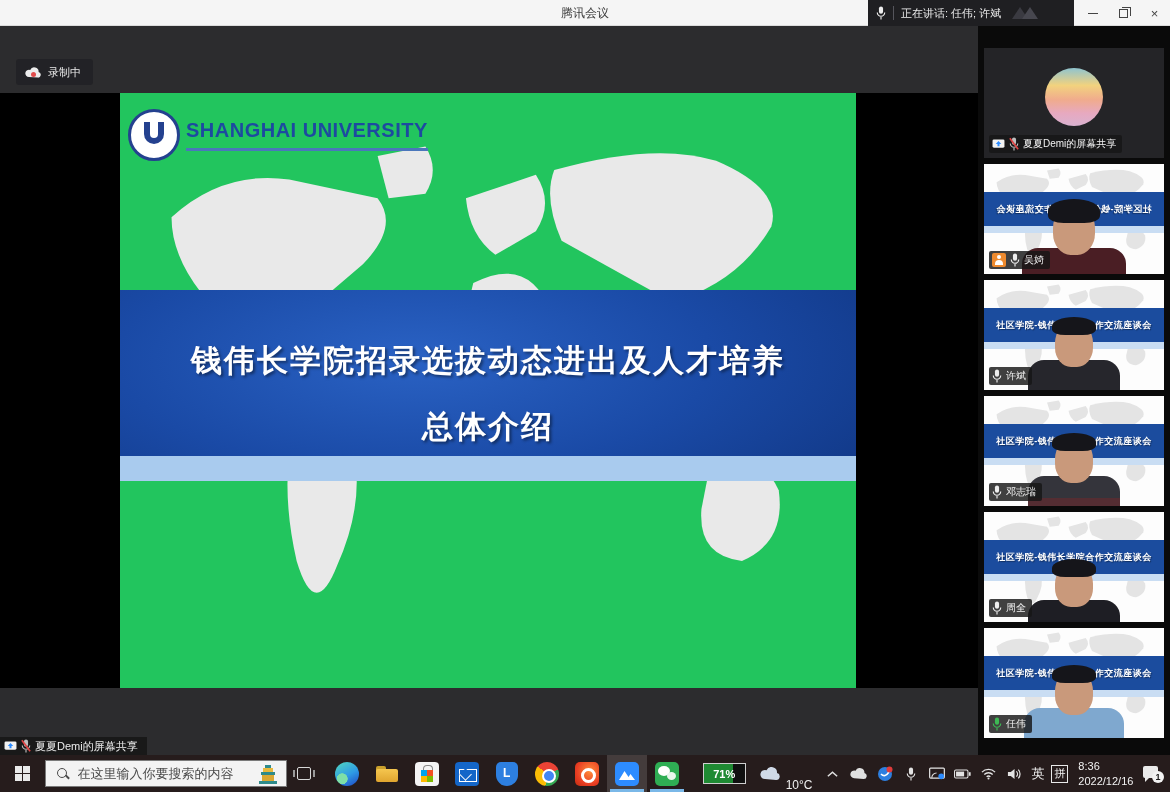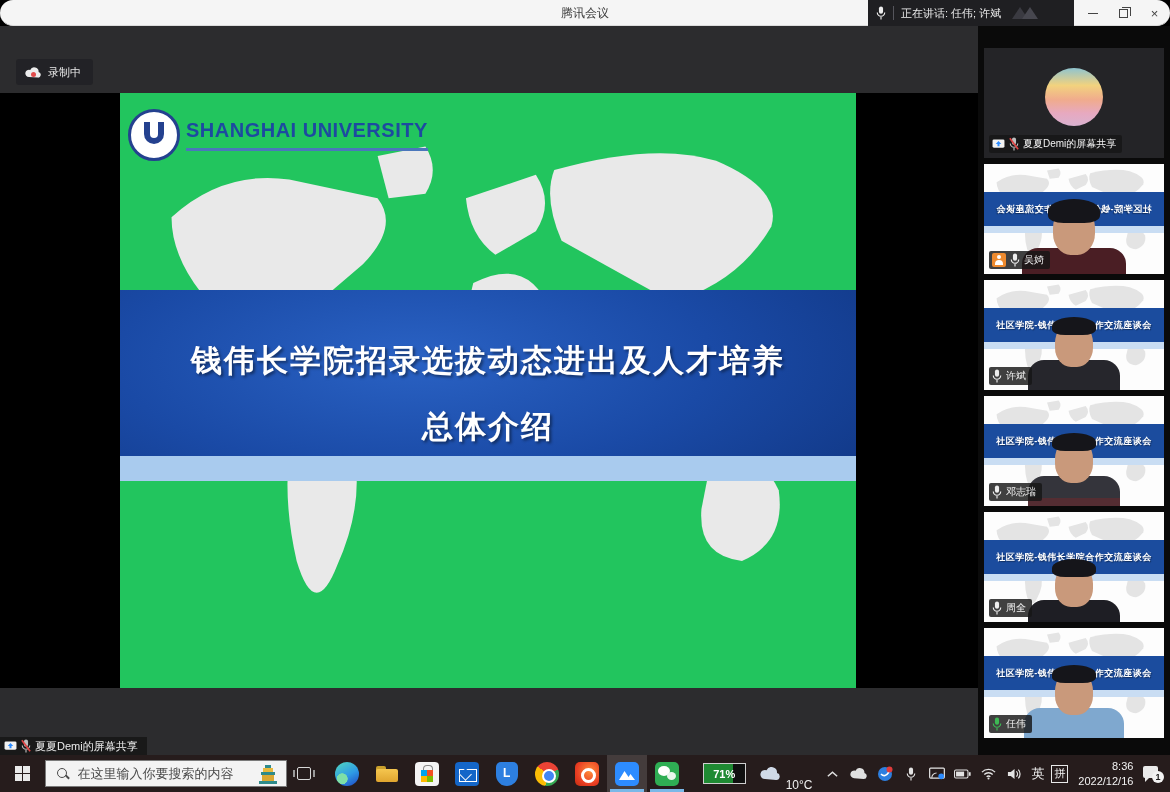--- a/index.html
+++ b/index.html
@@ -2,21 +2,21 @@
 <html><head>
 <meta charset="utf-8">
 <style>
   * { margin:0; padding:0; box-sizing:border-box; }
   html,body { width:1170px; height:792px; overflow:hidden; background:#000;
     font-family:"Liberation Sans","DejaVu Sans",sans-serif; }
   .app { position:relative; width:1170px; height:792px; }
 
   
   .titlebar { position:absolute; left:0; top:0; width:1170px; height:26px;
-    background:#f5f5f5; border-bottom:1px solid #dcdcdc; z-index:50;border-radius:13px; }
+    background:#f5f5f5; border-bottom:1px solid #dcdcdc; z-index:50; }
   .app-title { position:absolute; left:0; right:0; top:0; height:26px; line-height:26px;
     text-align:center; font-size:12px; color:#3c3c3c; }
   .speak-badge { position:absolute; right:96px; top:0; height:26px; min-width:206px;
     background:#1f1f22; display:flex; align-items:center; gap:7px; padding:0 8px; }
   .speak-badge .sep { width:1px; height:14px; background:#55555c; }
   .speak-text { font-size:11px; color:#ececec; white-space:nowrap; }
   .tm-logo { width:30px; height:16px; position:relative; margin-left:4px; }
   .tm-logo i { position:absolute; bottom:2px; width:0; height:0;
     border-left:8px solid transparent; border-right:8px solid transparent;
     border-bottom:12px solid #3a3a41; }
@@ -169,21 +169,21 @@
   .battery-widget span { font-size:11px; font-weight:bold; color:#fff; }
   .weather { display:flex; align-items:center; gap:6px; margin-left:14px; cursor:pointer; }
   .weather span { font-size:12px; color:#f0f0f0;margin-top:22px; }
   .tray { display:flex; align-items:center; gap:9px; margin-left:12px; }
   .tray .ticon { position:relative; display:flex; align-items:center; justify-content:center;
     width:17px; height:17px; cursor:pointer; }
   .lang { margin-left:8px; font-size:13px; color:#f2f2f2; cursor:pointer; }
   .ime-box { margin-left:7px; width:18px; height:18px; border:1.5px solid #e9e9e9; display:flex;
     align-items:center; justify-content:center; cursor:pointer; }
   .ime-box span { font-size:11px; color:#f2f2f2; }
-  .clock { margin-left:10px; text-align:right; line-height:1.3; cursor:pointer; }
+  .clock { margin-left:10px; line-height:1.3; cursor:pointer; }
   .clock div { font-size:11px; color:#f2f2f2; }
   .notif { margin-left:10px; margin-right:8px; position:relative; width:20px; height:18px; cursor:pointer; }
   .notif .bubble { position:absolute; left:0; top:1px; width:15px; height:12px; background:#eaeaea; border-radius:2px; }
   .notif .bubble::after { content:""; position:absolute; left:2px; bottom:-4px; width:0; height:0;
     border-left:5px solid #eaeaea; border-bottom:5px solid transparent; }
   .notif .count { position:absolute; right:-2px; bottom:0; width:12px; height:12px; border-radius:50%;
     background:#f2f2f2; color:#1a1a1a; font-size:9px; font-weight:bold; display:flex;
     align-items:center; justify-content:center; }
 </style>
 </head>

